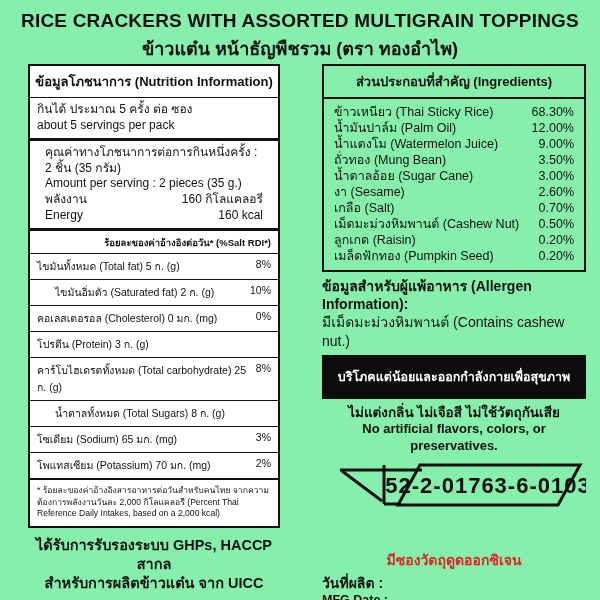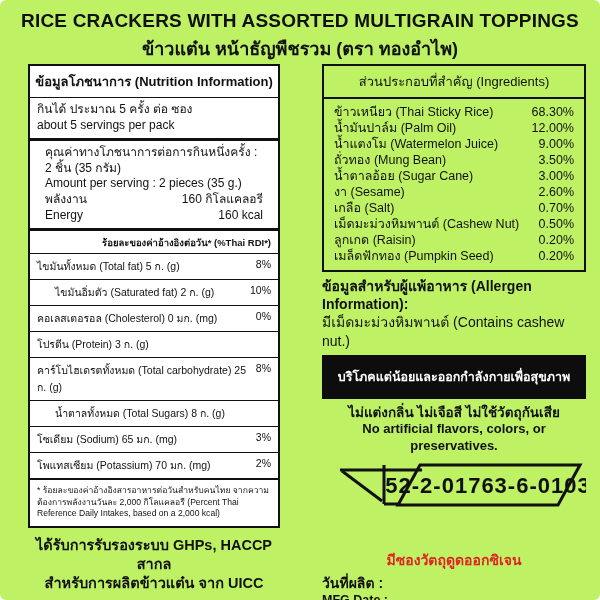--- a/index.html
+++ b/index.html
@@ -1,18 +1,18 @@
 <!DOCTYPE html>
 <html><head>
 <meta charset="utf-8">
 <style>
   * { margin:0; padding:0; box-sizing:border-box; }
   html,body { width:600px; height:600px; background:#ffffff; overflow:hidden;
     font-family:"Liberation Sans","DejaVu Sans",sans-serif; color:#111; }
-  .page { position:relative; width:600px; height:600px; background:#bef264;border-radius:6px; }
+  .page { position:relative; width:600px; height:600px; background:#86efac; }
 
   
   .title-wrap { position:absolute; top:10px; left:0; width:600px; text-align:center; }
   .title-en { font-size:19px; font-weight:bold; letter-spacing:.2px; }
   .title-th { font-size:18px; font-weight:bold; margin-top:2px; }
 
   
   .left-col  { position:absolute; left:28px;  top:64px; width:252px; }
   .right-col { position:absolute; left:322px; top:64px; width:264px; }
 
@@ -30,21 +30,21 @@
 
   
   .cert { text-align:center; font-weight:bold; font-size:14.5px; line-height:1.3; margin-top:8px; }
   .origin-badge { margin:8px auto 0; width:262px; height:30px; background:#0d0d0d; border-radius:16px;
     color:#fff; display:flex; align-items:center; justify-content:center; gap:10px;
     font-weight:bold; font-size:16px; letter-spacing:.3px; }
   .origin-badge .deco { font-size:14px; }
 
   
   .ing-box { border:2px solid #111; }
-  .ing-header { text-align:center; font-weight:normal; font-size:13px; padding:5px 4px; border-bottom:2px solid #111; }
+  .ing-header { text-align:center; font-weight:bold; font-size:13px; padding:5px 4px; border-bottom:2px solid #111; }
   .ing-body { padding:5px 10px 6px; }
   .ing-row { display:flex; justify-content:space-between; font-size:12.5px; line-height:1.28; }
   .allergen { margin-top:5px; font-size:14px; line-height:1.3; }
   .allergen .a-title { font-weight:bold; }
   .health-banner { margin-top:5px; background:#0d0d0d; color:#fff; text-align:center;
     font-size:12.5px; font-weight:bold; padding:12px 2px; }
   .no-add { text-align:center; margin-top:5px; line-height:1.3; }
   .no-add .th { font-weight:bold; font-size:13.5px; }
   .no-add .en { font-weight:bold; font-size:13px; }
 
@@ -89,21 +89,21 @@
         <div>Amount per serving : 2 pieces (35 g.)</div>
         <div class="energy-line">
           <span>พลังงาน</span>
           <span>160 กิโลแคลอรี</span>
         </div>
         <div class="energy-line">
           <span>Energy</span>
           <span>160 kcal</span>
         </div>
       </div>
-      <div class="rdi-head">ร้อยละของค่าอ้างอิงต่อวัน* (%Thai RDI*)</div>
+      <div class="rdi-head">ร้อยละของค่าอ้างอิงต่อวัน* (%Salt RDI*)</div>
 
       <div class="n-row">
         <span class="nm">ไขมันทั้งหมด (Total fat)  5 ก. (g)</span>
         <span class="pct">8%</span>
       </div>
       <div class="n-row">
         <span class="nm ind">ไขมันอิ่มตัว (Saturated fat)  2 ก. (g)</span>
         <span class="pct">10%</span>
       </div>
       <div class="n-row">

